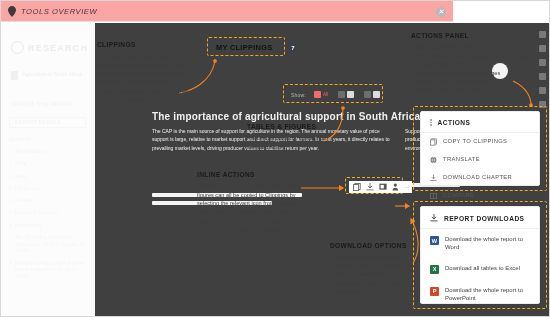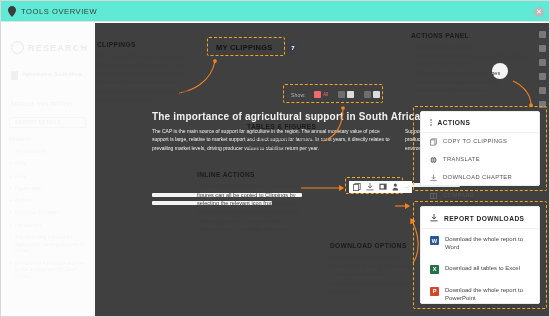--- a/index.html
+++ b/index.html
@@ -16,24 +16,24 @@
     width: 550px;
     height: 317px;
     background: #ffffff;
     border: 1px solid #d8d8d8;
     overflow: hidden;
   }
 
   
   .topbar {
     position: absolute; left: 0; top: 0;
-    width: 550px; height: 21px;
-    background: #5eead4;
+    width: 452px; height: 21px;
+    background: #fca5a5;
     border-bottom: 1px solid #e2e2e2;
-    display: flex; align-items: center;
+    display: flex; align-items: center; font-style: italic;
   }
   .topbar .pin {
     margin-left: 7px; margin-right: 5px;
     width: 8px; height: 11px;
     display: flex; align-items: center; justify-content: center;
   }
   .topbar .title {
     font-size: 7.6px; letter-spacing: .55px;
     color: #3c3c3c; font-weight: 400;
   }

